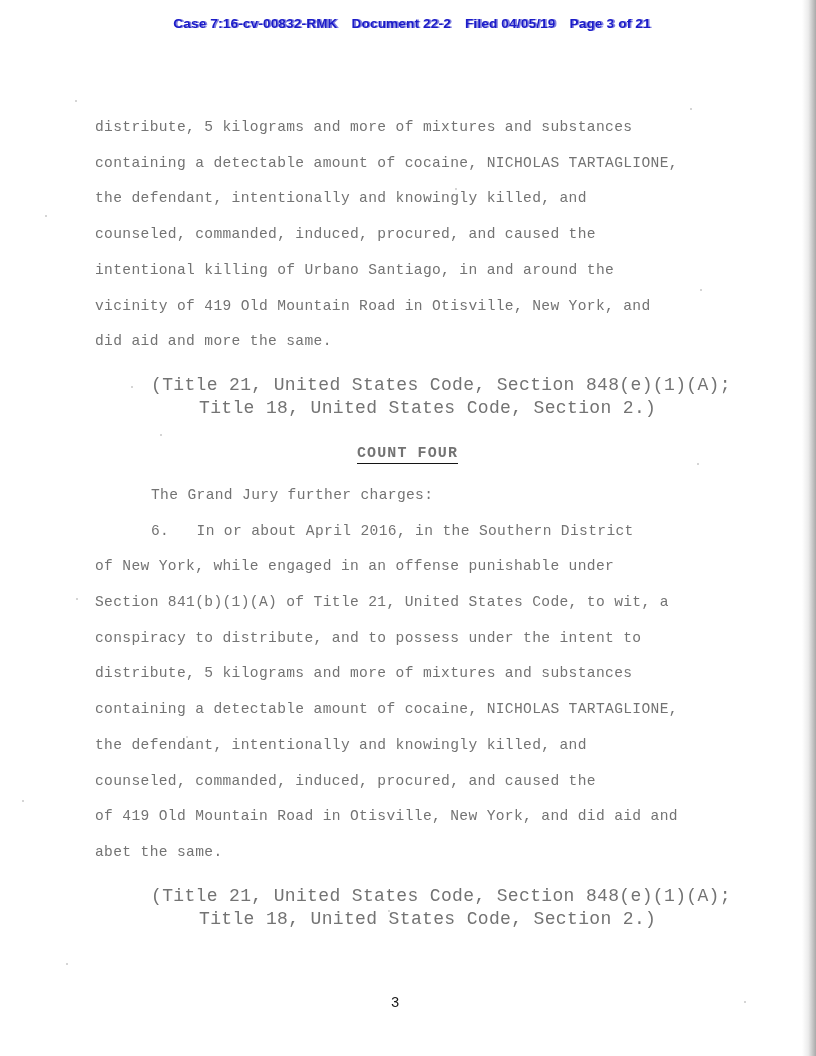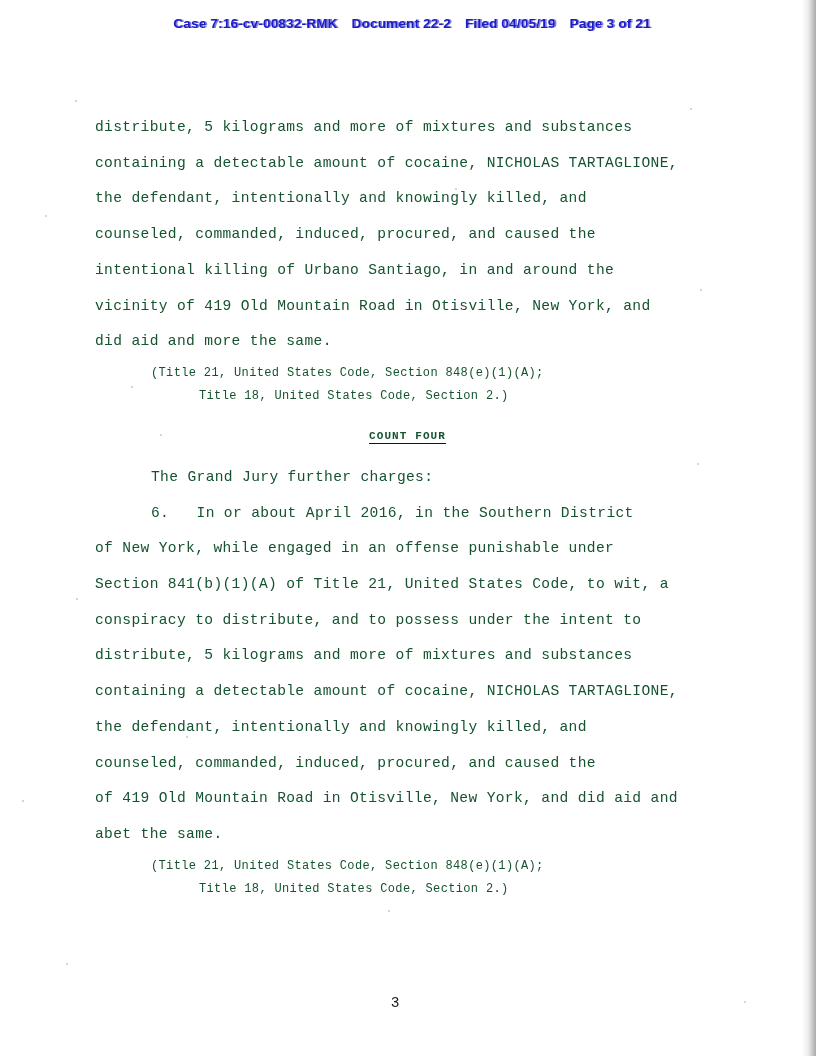--- a/index.html
+++ b/index.html
@@ -50,46 +50,46 @@
     left: 1.6px;
     top: 0.4px;
     color: #1c1cc8;
     opacity: 0.55;
   }
   .body {
     position: absolute;
     top: 110px;
     left: 95px;
     width: 625px;
-    color: #14532d;
+    color: #737373;
     font-size: 14.6px;
     line-height: 35.7px;
     letter-spacing: 0.35px;
   }
   .line {
     white-space: pre;
   }
   .cite {
-    margin-top: 2px;
+    margin-top: 14px;
     padding-left: 56px;
     line-height: 23px;
-    font-size: 12px;
+    font-size: 18px;
   }
   .cite .l2 {
     padding-left: 48px;
     display: block;
   }
   .count-head {
     text-align: center;
-    margin-top: 12px;
+    margin-top: 18px;
     margin-bottom: 8px;
     line-height: 32px;
     font-weight: bold;
     letter-spacing: 1.1px;
-    font-size: 11px;
+    font-size: 15px;
   }
   .count-head span {
     border-bottom: 1.3px solid #141414;
     padding-bottom: 1px;
   }
   .indent {
     padding-left: 56px;
   }
   .pagenum {
     position: absolute;

